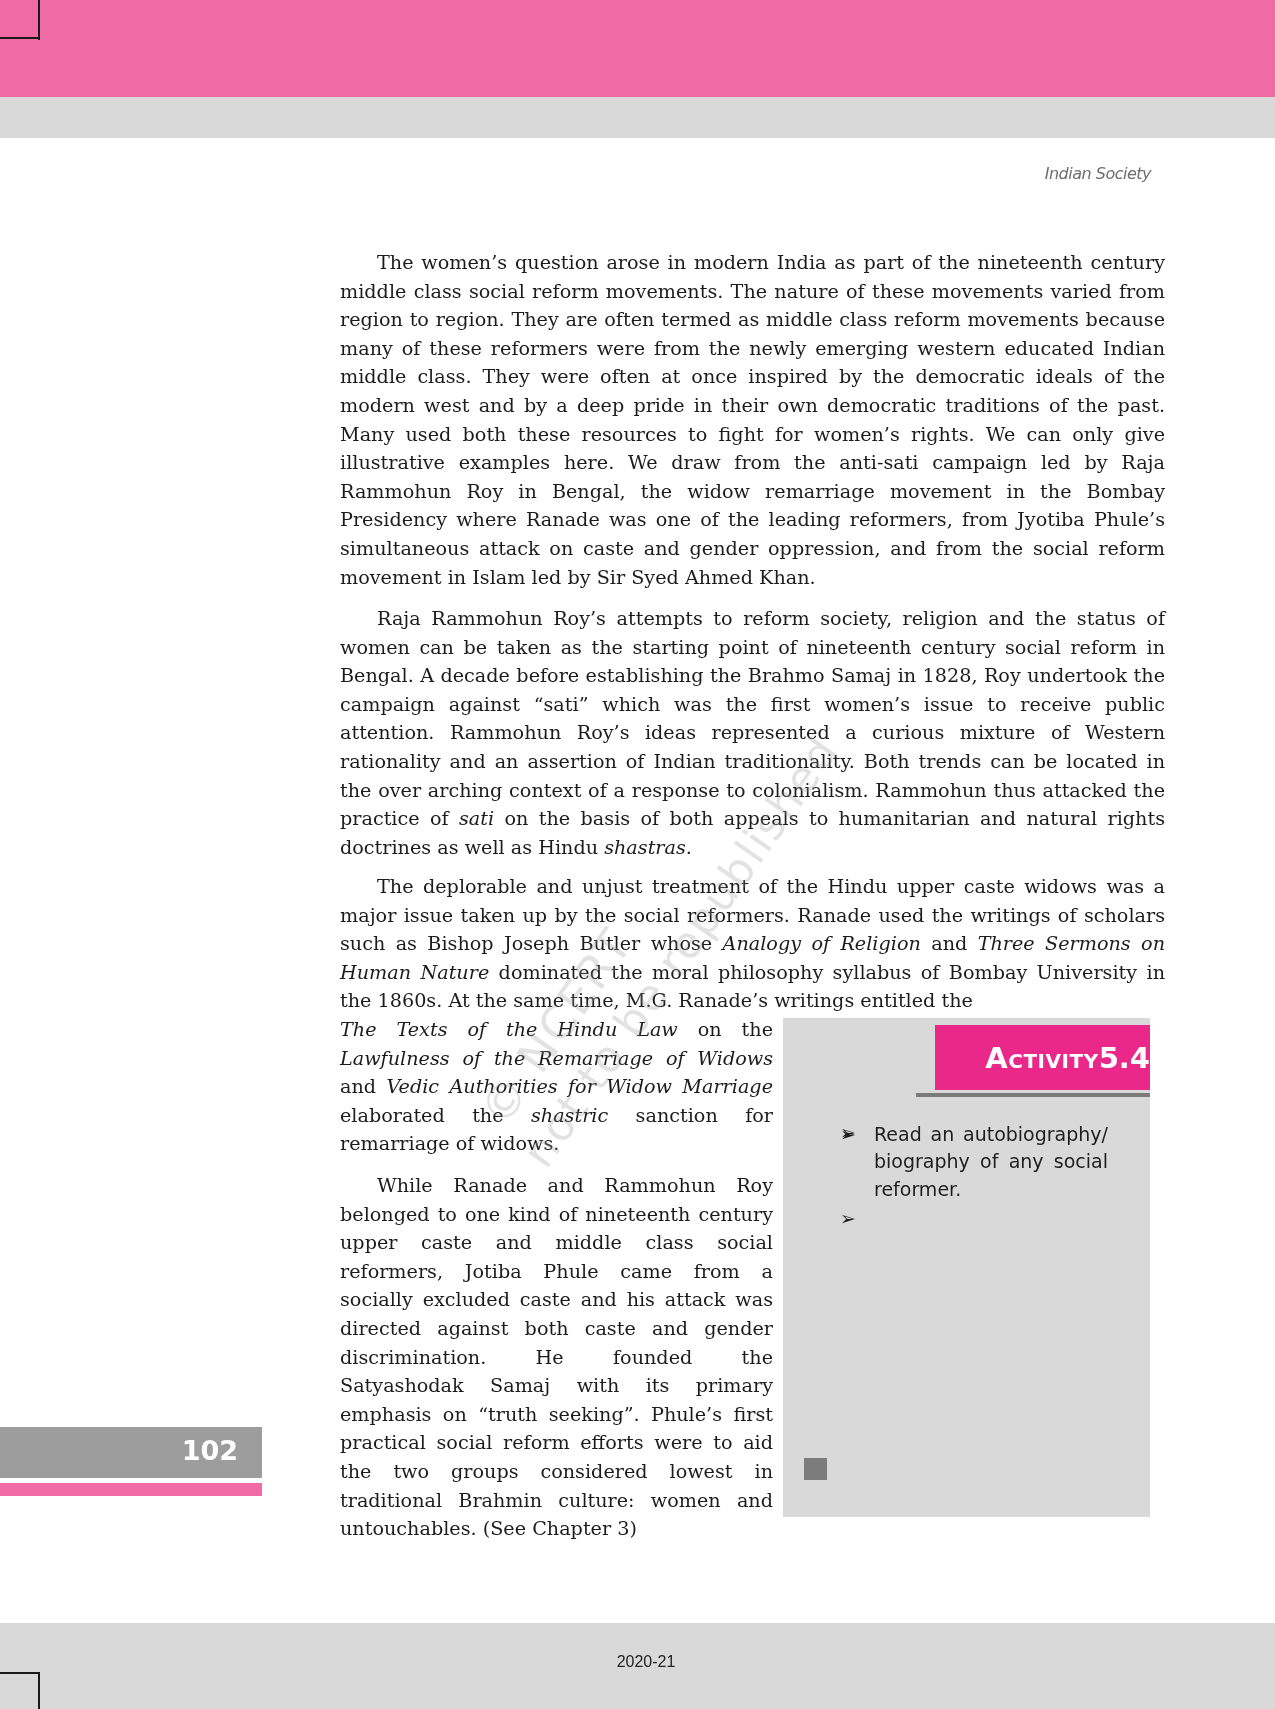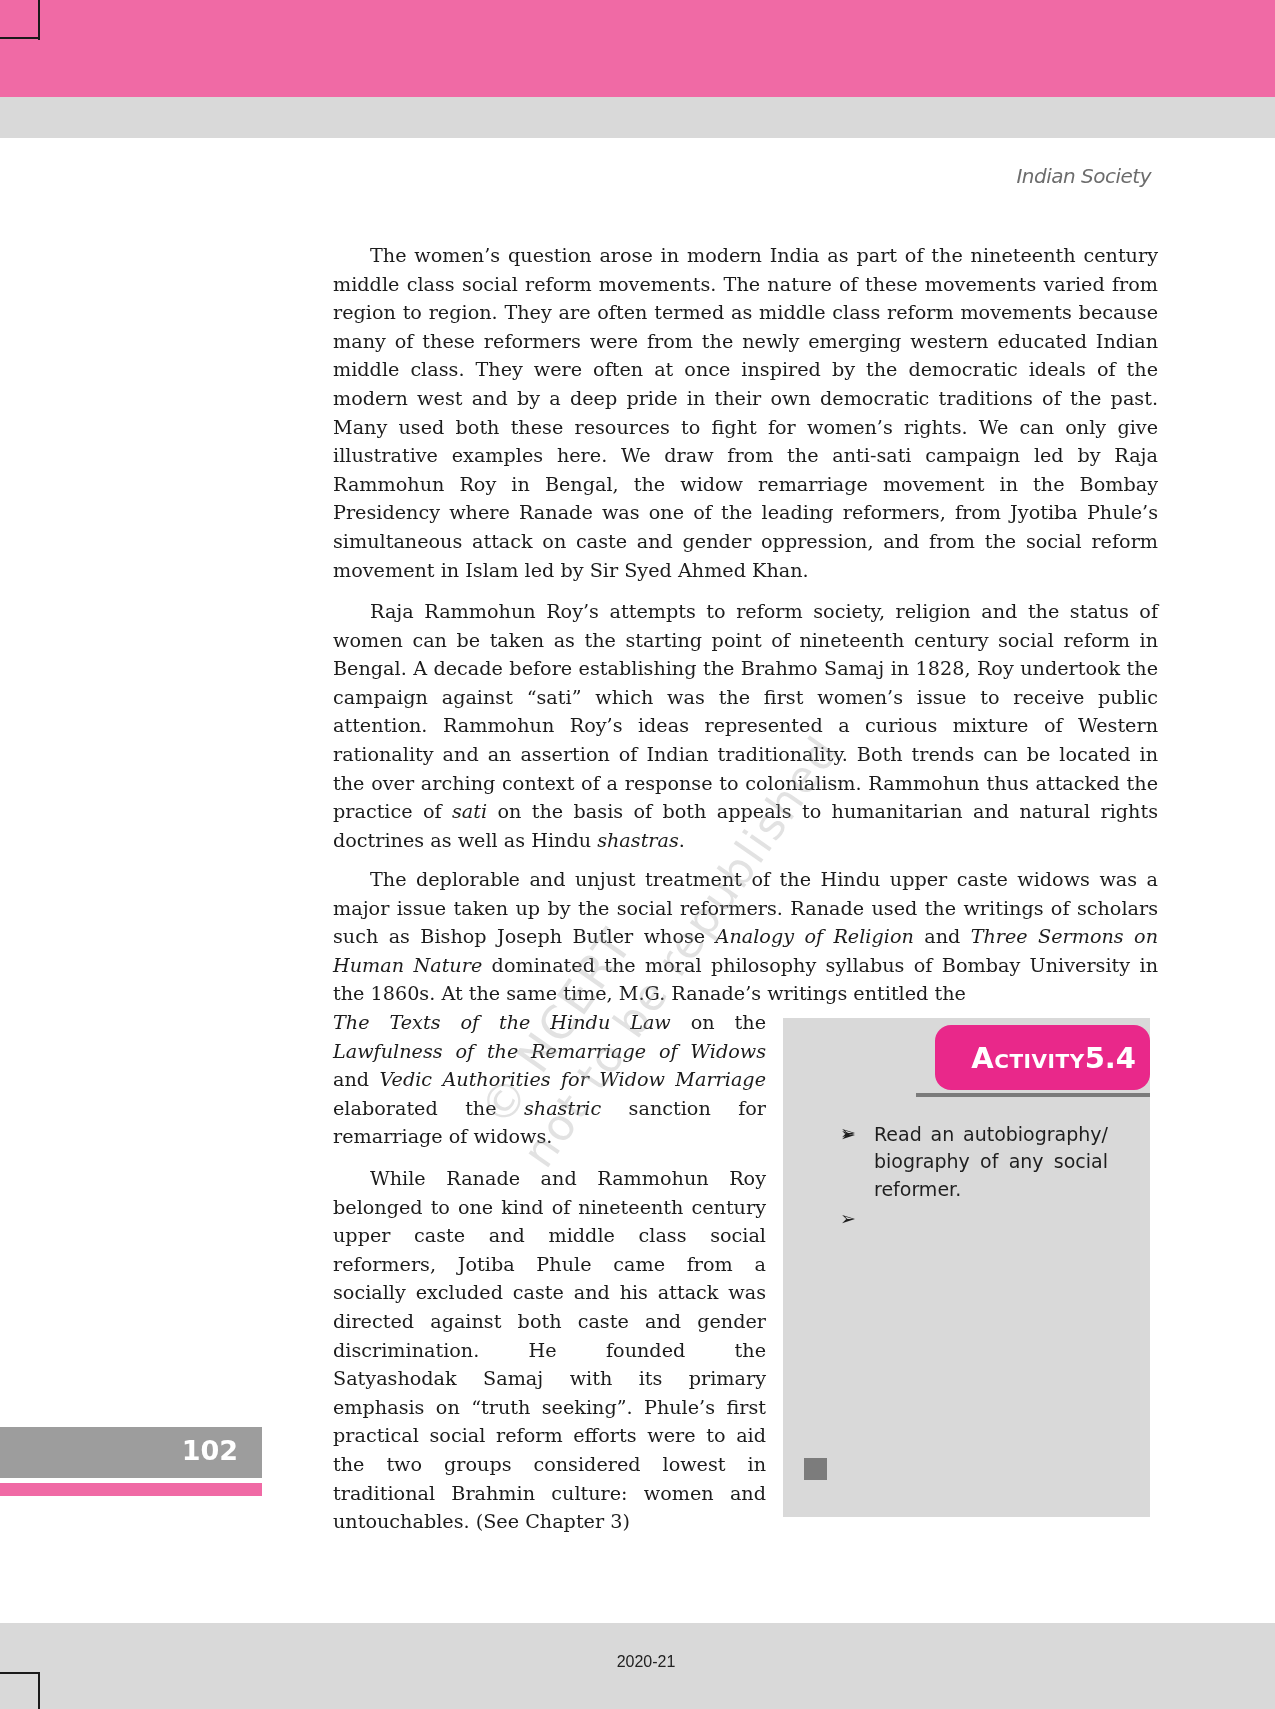--- a/index.html
+++ b/index.html
@@ -1,31 +1,31 @@
 <!DOCTYPE html>
 <html><head>
 <meta charset="utf-8">
 <style>
   html, body { margin:0; padding:0; }
   body { width:1275px; height:1709px; position:relative; background:#ffffff; overflow:hidden; }
   .band-pink { position:absolute; left:0; top:0; width:1275px; height:97px; background:#f06aa5; }
   .band-gray { position:absolute; left:0; top:97px; width:1275px; height:41px; background:#d9d9d9; }
   .crop-v { position:absolute; width:2px; background:#1a1a1a; }
   .crop-h { position:absolute; height:2px; background:#1a1a1a; }
-  .running-head { position:absolute; right:124px; top:164px; font-family:"DejaVu Sans", sans-serif; font-style:italic; font-size:20px; color:#6d6d6d; letter-spacing:-0.5px; }
-  .body-text { font-family:"DejaVu Serif", serif; font-size:19.2px; line-height:28.6px; color:#1c1c1c; text-align:justify; margin:8px; }
+  .running-head { position:absolute; right:124px; top:164px; font-family:"DejaVu Sans", sans-serif; font-style:italic; font-size:16px; color:#6d6d6d; letter-spacing:-0.5px; }
+  .body-text { font-family:"DejaVu Serif", serif; font-size:19.2px; line-height:28.6px; color:#1c1c1c; text-align:justify; margin:15px; }
   .p-full { position:absolute; left:325px; width:825px; }
   .p-narrow { position:absolute; left:325px; width:433px; }
   .indent { text-indent:37px; }
   .body-text em { }
   .page-num-box { position:absolute; left:0; top:1427px; width:262px; height:51px; background:#9d9d9d; }
   .page-num { position:absolute; right:24px; top:8px; font-family:"DejaVu Sans", sans-serif; font-weight:bold; font-size:27px; color:#ffffff; }
   .page-num-bar { position:absolute; left:0; top:1483px; width:262px; height:13px; background:#f06aa5; }
   .activity-box { position:absolute; left:783px; top:1018px; width:367px; height:499px; background:#d9d9d9; }
-  .activity-head { position:absolute; right:0; top:7px; width:215px; height:65px; background:#e9288a; color:#ffffff; font-family:"DejaVu Sans", sans-serif; font-weight:bold; display:flex; align-items:center; justify-content:flex-end; padding-right:14px; box-sizing:border-box;border-radius:16px; }
+  .activity-head { position:absolute; right:0; top:7px; width:215px; height:65px; background:#e9288a; color:#ffffff; font-family:"DejaVu Sans", sans-serif; font-weight:bold; display:flex; align-items:center; justify-content:flex-end; box-sizing:border-box; }
   .act-word { font-size:29px; letter-spacing:0.5px; font-variant:small-caps; }
   .act-num { font-size:29px; margin-left:0; }
   .activity-rule { position:absolute; right:0; top:75px; width:234px; height:4px; background:#7b7b7b; }
   .activity-list { position:absolute; left:57px; top:101px; width:268px; margin:0; padding:0; list-style:none; font-family:"DejaVu Sans", sans-serif; font-size:19px; line-height:27.3px; color:#1e1e1e; }
   .activity-list li { position:relative; padding-left:34px; text-align:justify; margin-bottom:2px; }
   .bullet { position:absolute; left:0; top:0; font-size:19px; color:#1e1e1e; }
   .gray-square { position:absolute; left:21px; top:440px; width:23px; height:22px; background:#7c7c7c; }
   .watermark { position:absolute; left:410px; top:770px; width:420px; transform:rotate(-55deg); transform-origin:left top; font-family:"DejaVu Sans", sans-serif; color:rgba(150,150,150,0.28); pointer-events:none; }
   .wm-line1 { position:absolute; left:-240px; top:240px; font-size:46px; white-space:nowrap; letter-spacing:2px; }
   .wm-line2 { position:absolute; left:-250px; top:300px; font-size:44px; white-space:nowrap; letter-spacing:2px; }

